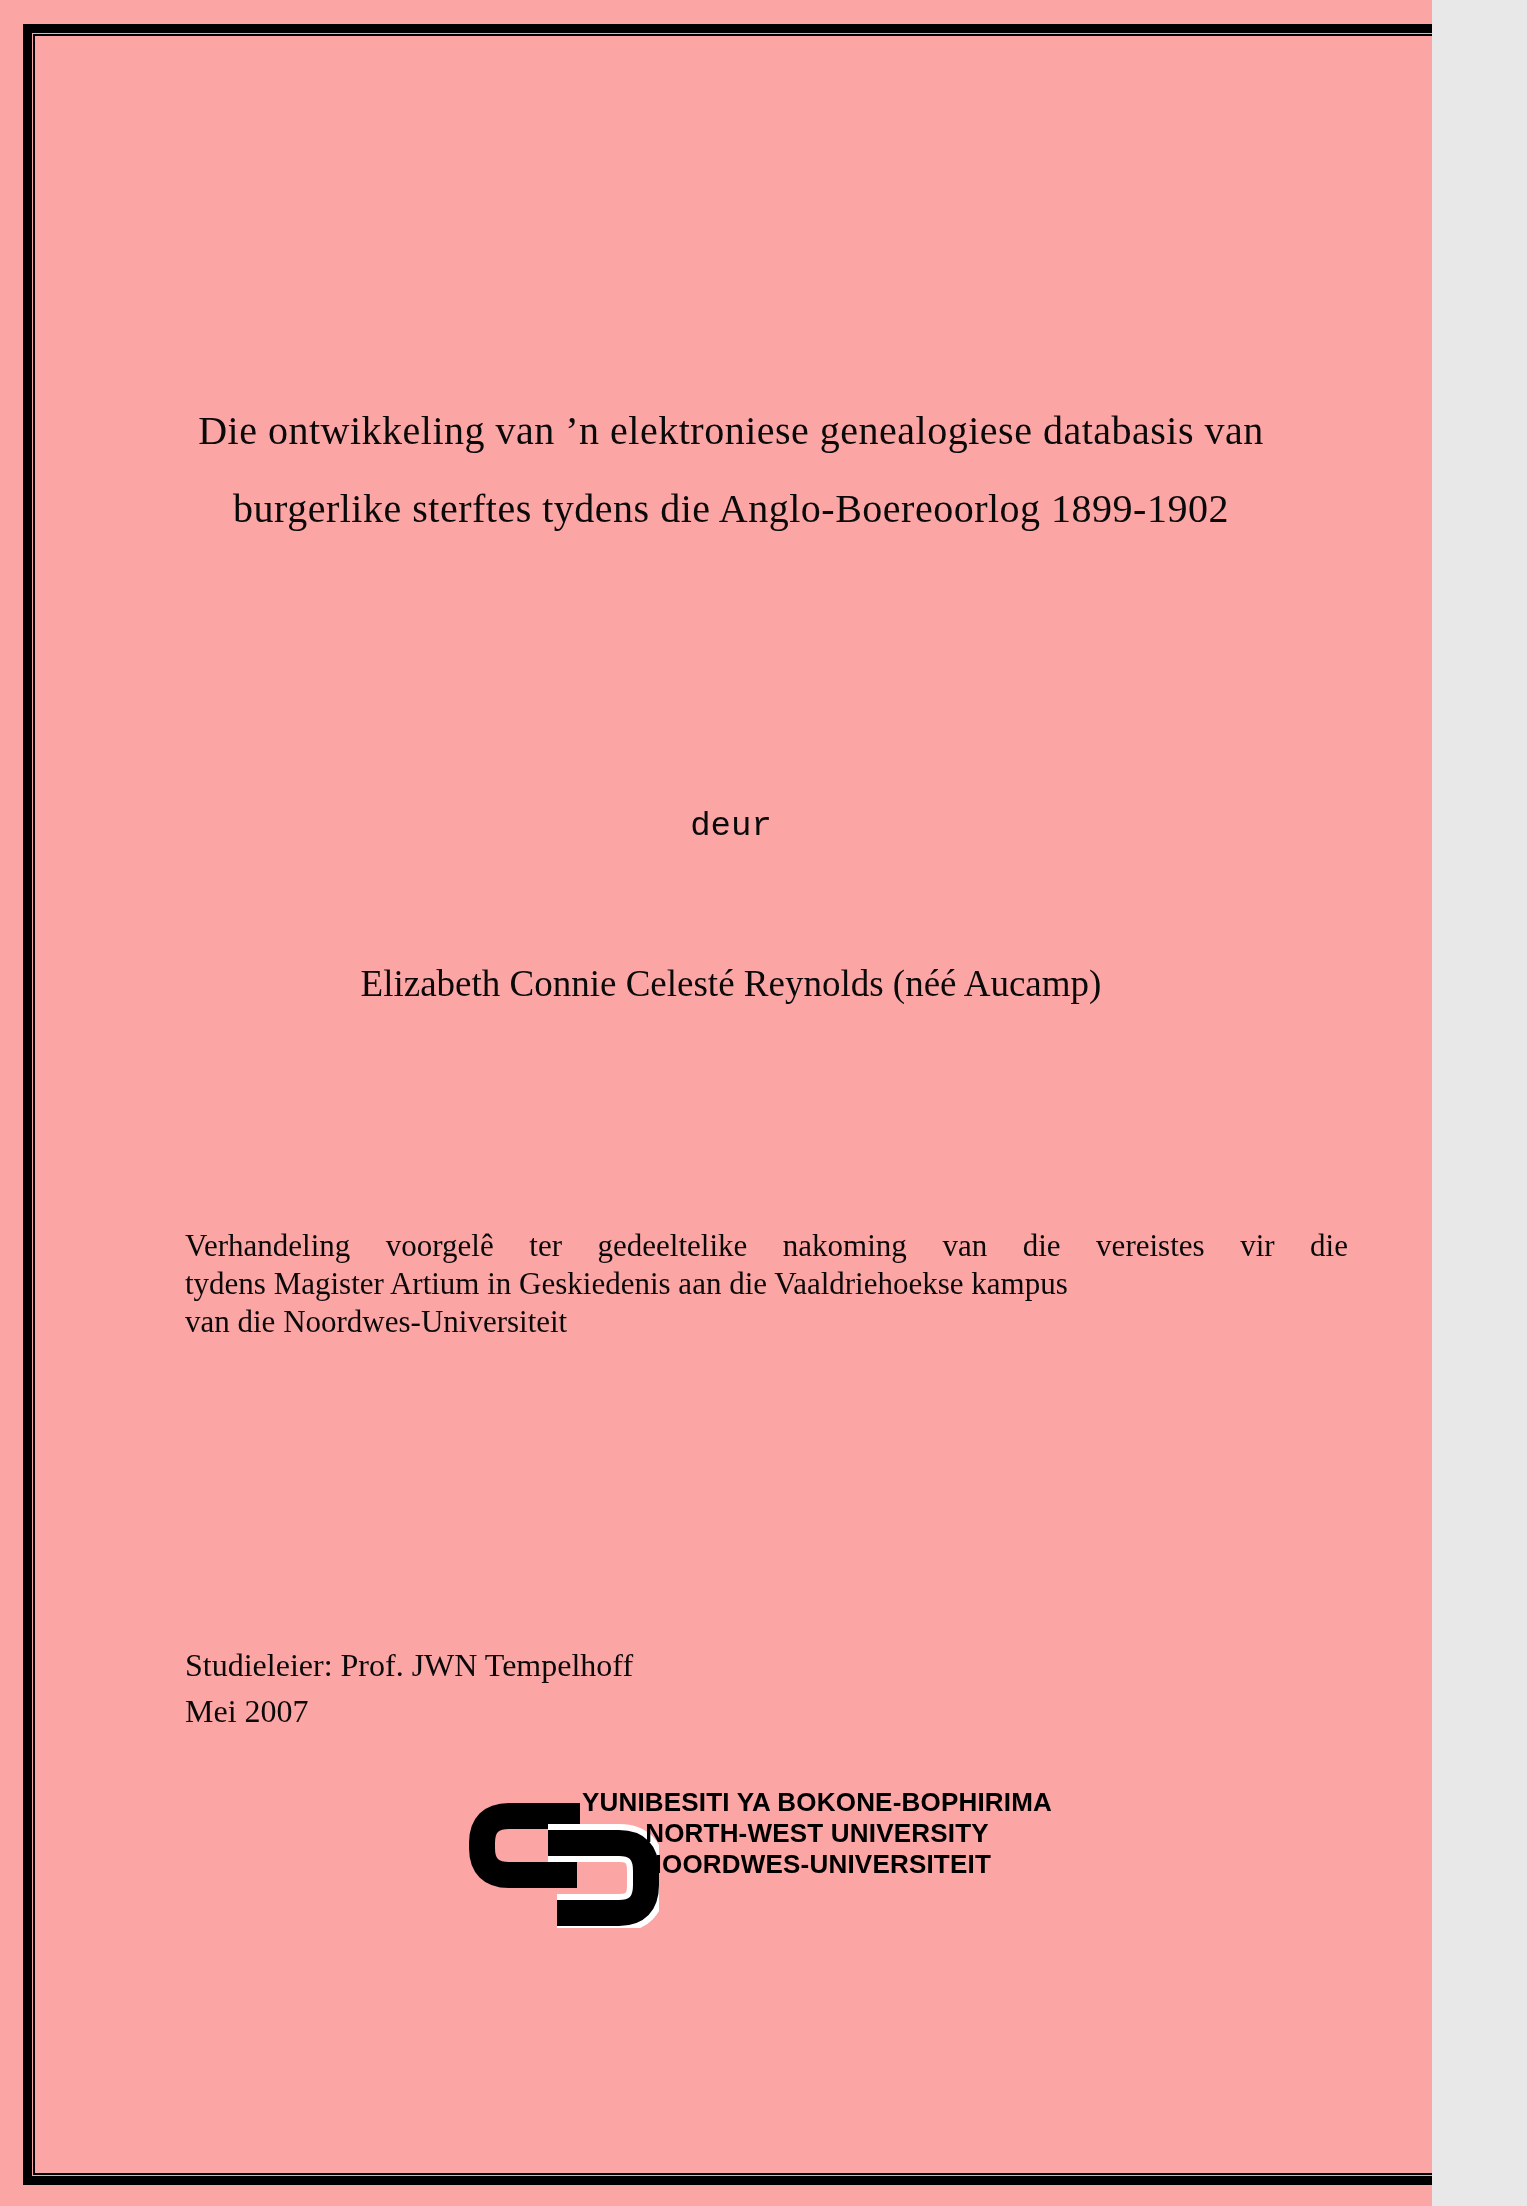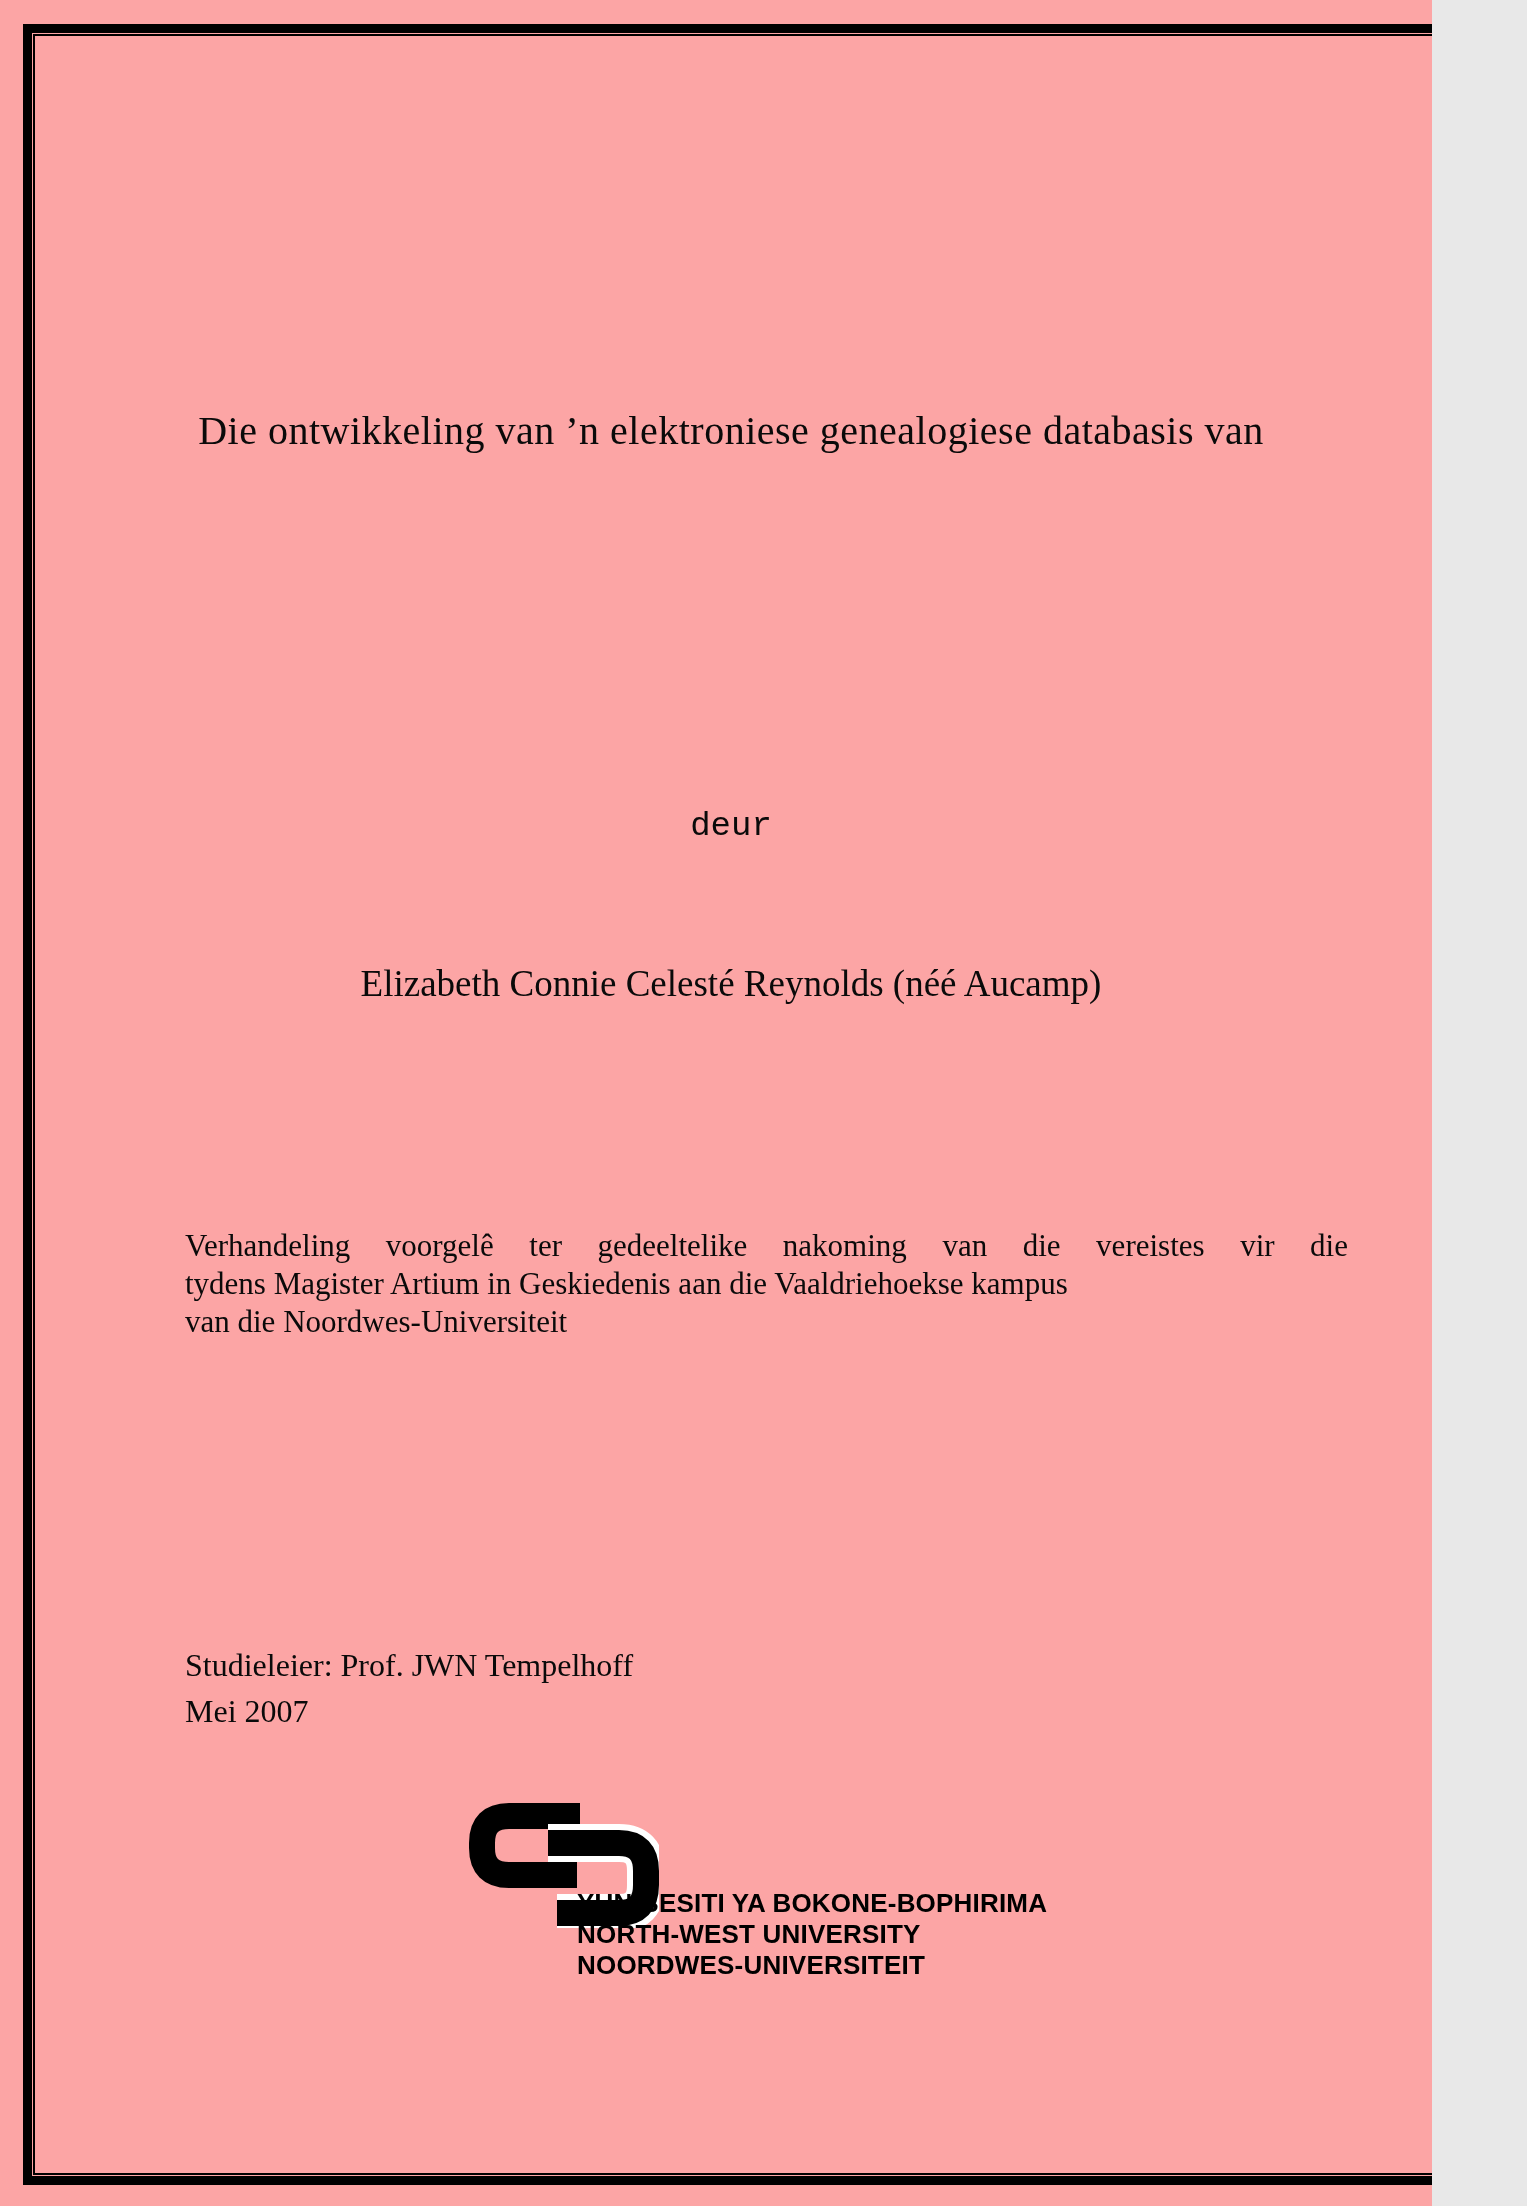--- a/index.html
+++ b/index.html
@@ -89,41 +89,42 @@
     position: absolute;
     left: 469px;
     top: 1803px;
     width: 190px;
     height: 125px;
   }
   .logo-text {
     position: absolute;
     left: 577px;
     width: 480px;
-    top: 1888px;
+    top: 1787px;
     font-family: "Liberation Sans", sans-serif;
     font-weight: 700;
     font-size: 26px;
     line-height: 31px;
-    text-align: left;
+    text-align: center;
     letter-spacing: 0.2px;
     color: #000;
   }
 </style>
 </head>
 <body>
 
 <div class="page">
 
   <div class="frame-outer">
     <div class="frame-inner"></div>
   </div>
 
   <div class="title">
     <div>Die ontwikkeling van ’n elektroniese genealogiese databasis van</div>
+    <div>burgerlike sterftes tydens die Anglo-Boereoorlog 1899-1902</div>
   </div>
 
   <div class="byword">deur</div>
 
   <div class="author">Elizabeth Connie Celesté Reynolds (néé Aucamp)</div>
 
   <div class="statement">
     <div class="line justified">Verhandeling voorgelê ter gedeeltelike nakoming van die vereistes vir die</div>
     <div class="line"><span>tydens </span><span class="italic">Magister Artium</span><span> in Geskiedenis aan die Vaaldriehoekse kampus</span></div>
     <div class="line">van die Noordwes-Universiteit</div>

